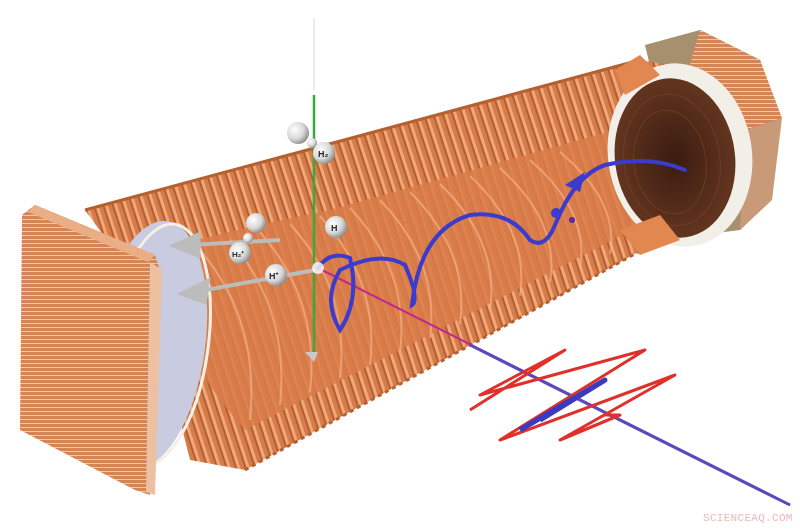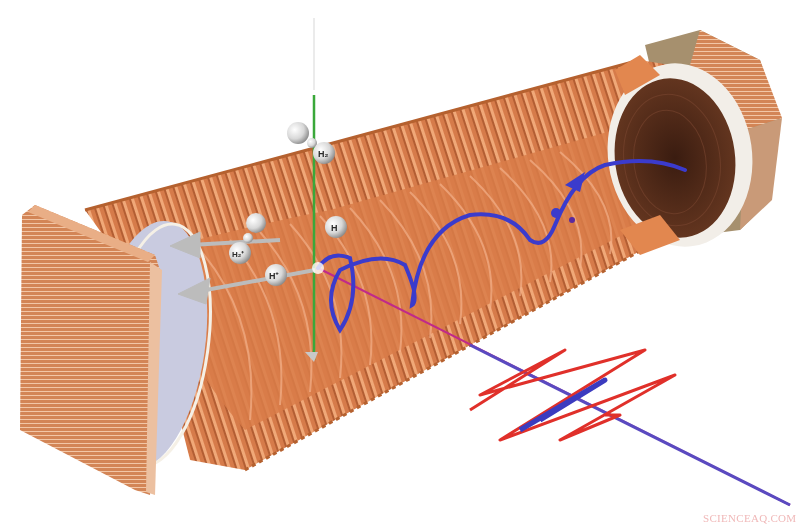--- a/index.html
+++ b/index.html
@@ -1,19 +1,19 @@
 <!DOCTYPE html>
 <html><head>
 <meta charset="utf-8">
 <style>
   html,body{margin:0;padding:0;background:#ffffff;}
   body{width:800px;height:530px;overflow:hidden;position:relative;font-family:"Liberation Sans",sans-serif;}
   svg{position:absolute;left:0;top:0;}
   .lbl{font-family:"Liberation Sans",sans-serif;font-weight:bold;fill:#2a2a2a;}
-  .wm{position:absolute;left:703px;top:512px;font-size:11px;color:#f0b8b8;letter-spacing:0.3px;font-family:Liberation Serif, serif;}
+  .wm{position:absolute;left:703px;top:512px;font-size:11px;color:#f0b8b8;letter-spacing:0.3px;font-family:Liberation Mono, monospace;}
 </style>
 </head>
 <body>
 
 <svg width="800" height="530" viewBox="0 0 800 530">
   <defs>
     <linearGradient id="cu" x1="0" y1="0" x2="0" y2="1">
       <stop offset="0" stop-color="#e69868"></stop>
       <stop offset="1" stop-color="#c86a3c"></stop>
     </linearGradient>

